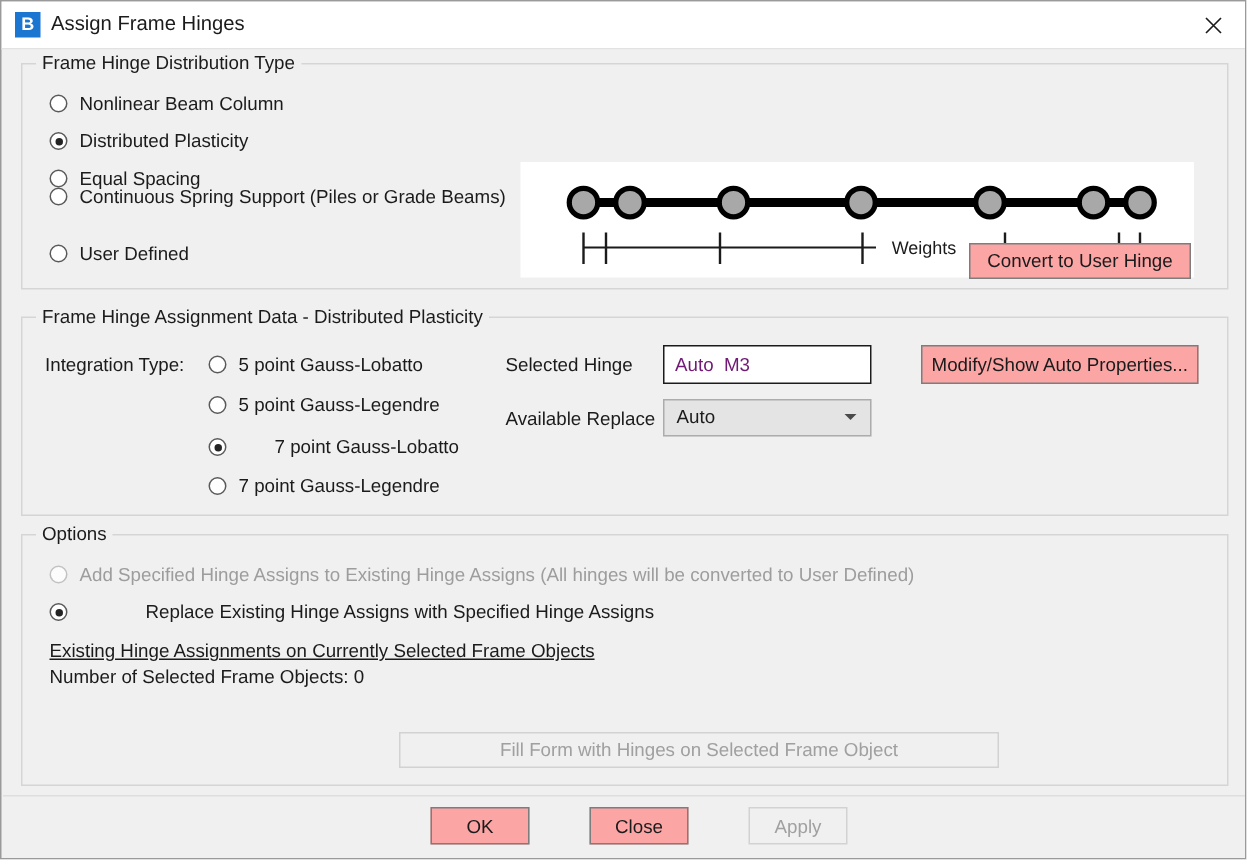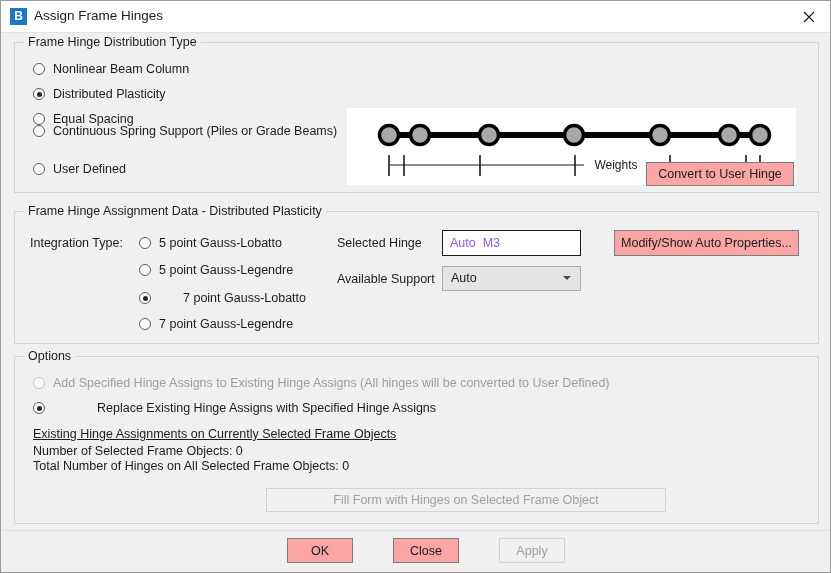--- a/index.html
+++ b/index.html
@@ -140,21 +140,21 @@
   }
 
   
   .textinput {
     position: absolute;
     box-sizing: border-box;
     background: #ffffff;
     border: 1px solid #1b1b1b;
     font-family: "Liberation Sans", sans-serif;
     font-size: 12.5px;
-    color: #8b5cf6;
+    color: #701a75;
     padding: 0 0 0 7px;
     outline: none;
   }
   .combo {
     position: absolute;
     box-sizing: border-box;
     background: #e4e4e4;
     border: 1px solid #acacac;
     font-size: 12.5px;
     color: #1b1b1b;
@@ -283,21 +283,21 @@
     <span class="radio-label">7 point Gauss-Lobatto</span>
   </div>
   <div class="radio-row" style="left:138px; top:316px;">
     <span class="radio"></span>
     <span class="radio-label">7 point Gauss-Legendre</span>
   </div>
 
   <div class="label" style="left:336px; top:235px;">Selected Hinge</div>
   <input class="textinput" style="left: 441px; top: 229px; width: 139px; height: 26px;" type="text" value="Auto  M3">
 
-  <div class="label" style="left:336px; top:271px;">Available Support</div>
+  <div class="label" style="left:336px; top:271px;">Available Replace</div>
   <div class="combo" style="left:441px; top:265px; width:139px; height:25px;">
     <span class="combo-value">Auto</span>
     <span class="combo-arrow"></span>
   </div>
 
   <button class="btn" style="left:613px; top:229px; width:185px; height:26px;">Modify/Show Auto Properties...</button>
 
   <div class="groupbox" style="left:13px; top:355px; width:805px; height:168px;">
     <div class="group-title">Options</div>
   </div>
@@ -306,21 +306,20 @@
     <span class="radio disabled"></span>
     <span class="radio-label disabled">Add Specified Hinge Assigns to Existing Hinge Assigns  (All hinges will be converted to User Defined)</span>
   </div>
   <div class="radio-row" style="left:32px; top:400px;gap:44px;">
     <span class="radio checked"></span>
     <span class="radio-label">Replace Existing Hinge Assigns with Specified Hinge Assigns</span>
   </div>
 
   <div class="label underline" style="left:32px; top:426px;">Existing Hinge Assignments on Currently Selected Frame Objects</div>
   <div class="label" style="left:32px; top:443px;">Number of Selected Frame Objects:  0</div>
-  <div class="label" style="left:32px; top:458px;">Total Number of Hinges on All Selected Frame Objects:  0</div>
 
   <button class="btn disabled" style="left:265px; top:487px; width:400px; height:24px;">Fill Form with Hinges on Selected Frame Object</button>
 
   <div id="footer-sep" style="top:529px;"></div>
 
   <button class="btn" style="left:286px; top:537px; width:66px; height:25px;">OK</button>
   <button class="btn" style="left:392px; top:537px; width:66px; height:25px;">Close</button>
   <button class="btn disabled" style="left:498px; top:537px; width:66px; height:25px;">Apply</button>
 
 </div>

